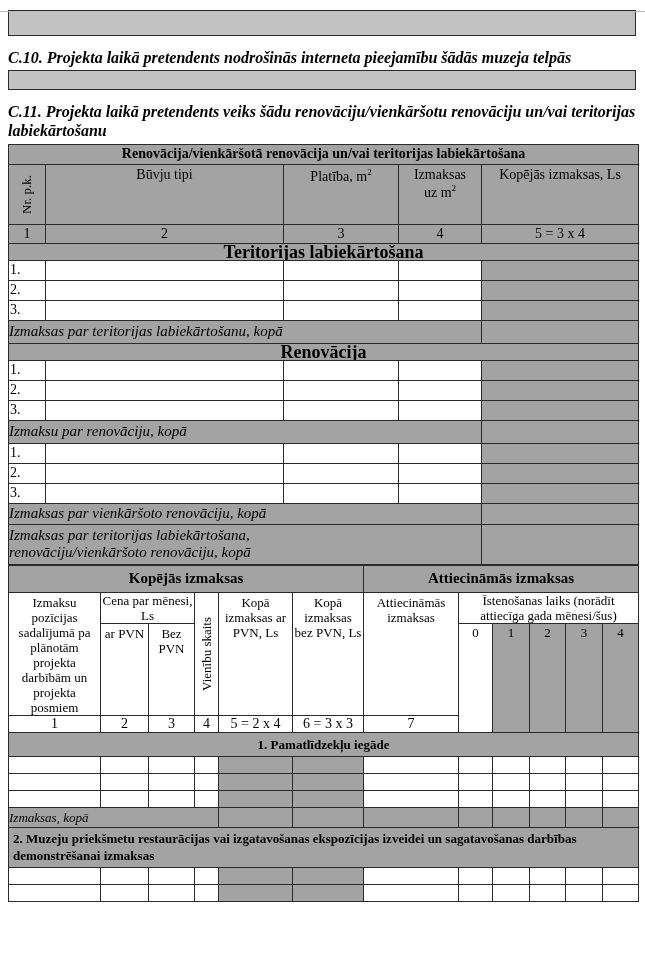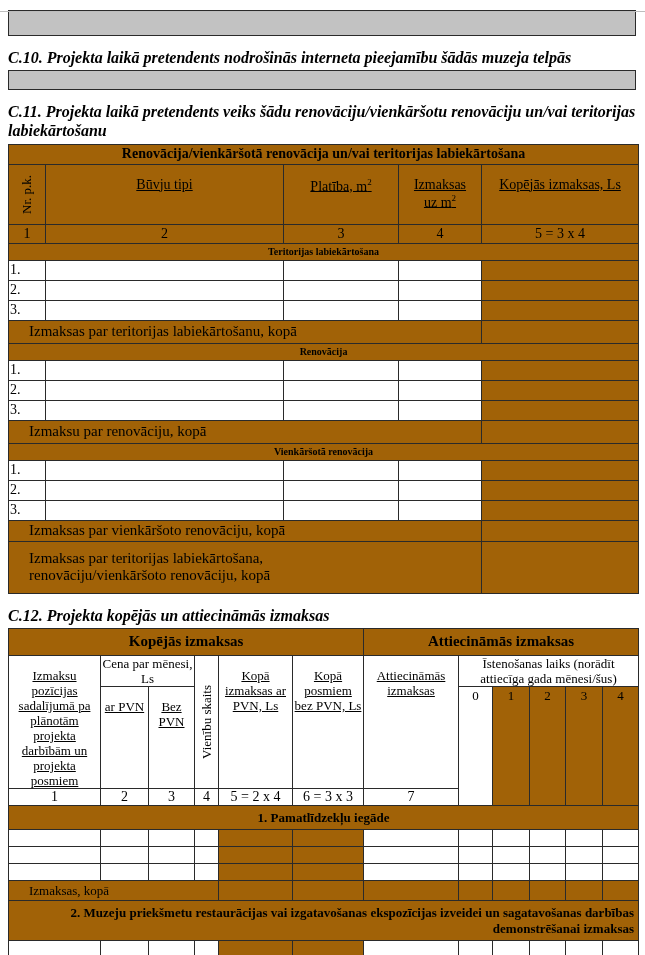--- a/index.html
+++ b/index.html
@@ -23,46 +23,46 @@
     font-size:16px; font-weight:bold; font-style:italic;
     line-height:1.2;
   }
 
   table { border-collapse:collapse; margin-left:8px; table-layout:fixed; width:630px; }
   td {
     border:1px solid #2a2a2a; padding:0 1px;
     font-size:14px; vertical-align:middle; overflow:hidden;
     box-sizing:border-box;
   }
-  .gray { background:#a16207;margin-left:36px; }
+  .gray { background:#a3a3a3;margin-left:36px; }
   .ctr  { text-align:center; }
-  .top  { vertical-align:top; padding-top:12px;text-decoration:underline; }
+  .top  { vertical-align:top; padding-top:2px; }
   .bold { font-weight:bold; }
   .blk  { display:block; }
   .hdr13 { font-size:13px; line-height:1.16; }
 
   .title-band { height:20px; font-weight:bold; text-align:center; font-size:14px; }
-  .sec-band   { height:17px; font-weight:bold; text-align:center; font-size:10px; line-height:16px; }
+  .sec-band   { height:17px; font-weight:bold; text-align:center; font-size:18px; line-height:16px; }
   .num-row td { height:19px; text-align:center; }
   .drow td    { height:20px; }
-  .total-cell { font-size:15px; padding-left:20px; }
+  .total-cell { font-style:italic; font-size:15px; padding-left:0; }
 
   .vert {
     writing-mode:vertical-rl; transform:rotate(180deg);
     margin:0 auto; white-space:nowrap; font-size:13px;
   }
 
   
   #c12 td { font-size:13px; }
   #c12 .band td { height:27px; font-size:15px; }
   .c12-drow td { height:17px; }
   #c12 .num-row td { height:17px; font-size:14px; }
   .month-cell { vertical-align:top; text-align:center; padding-top:1px; font-size:13px; }
   .sec1-cell { height:24px; font-weight:bold; text-align:center; font-size:15px; }
-  .sec2-cell { height:40px; font-weight:bold; font-size:15px; padding:1px 4px; line-height:1.25;text-align:right; }
+  .sec2-cell { height:40px; font-weight:bold; font-size:15px; padding:1px 4px; line-height:1.25; }
   .kopa-total { height:20px; }
   sup { font-size:9px; }
 </style>
 </head>
 <body>
 
 <div class="sheet">
   <div class="topline"></div>
 
   <div class="graybar" id="bar1"></div>
@@ -156,23 +156,20 @@
       <td></td>
           <td></td>
           <td></td>
       <td class="gray"></td>
     </tr>
     <tr style="height:23px">
       <td colspan="4" class="gray total-cell">Izmaksu par renovāciju, kopā</td>
       <td class="gray"></td>
     </tr>
 
-    <tr>
-      <td colspan="5" class="gray sec-band">Vienkāršotā renovācija</td>
-    </tr>
     <tr class="drow">
       <td>1.</td>
       <td></td>
           <td></td>
           <td></td>
       <td class="gray"></td>
     </tr>
     <tr class="drow">
       <td>2.</td>
       <td></td>
@@ -185,31 +182,30 @@
       <td></td>
           <td></td>
           <td></td>
       <td class="gray"></td>
     </tr>
     <tr style="height:21px">
       <td colspan="4" class="gray total-cell">Izmaksas par vienkāršoto renovāciju, kopā</td>
       <td class="gray"></td>
     </tr>
 
-    <tr style="height:52px">
+    <tr style="height:40px">
       <td colspan="4" class="gray total-cell">
         <span class="blk">Izmaksas par teritorijas labiekārtošana,</span>
         <span class="blk">renovāciju/vienkāršoto renovāciju, kopā</span>
       </td>
       <td class="gray"></td>
     </tr>
   </tbody>
     </table>
 
-  <div class="heading">C.12. Projekta kopējās un attiecināmās izmaksas</div>
 
   <table id="c12">
     <colgroup>
       <col style="width:92px">
         <col style="width:48px">
         <col style="width:46px">
         <col style="width:24px">
       <col style="width:74px">
         <col style="width:71px">
         <col style="width:95px">
@@ -224,21 +220,21 @@
       <td colspan="6" class="gray bold ctr">Kopējās izmaksas</td>
       <td colspan="6" class="gray bold ctr">Attiecināmās izmaksas</td>
     </tr>
     <tr style="height:29px">
       <td rowspan="2" class="ctr top hdr13">Izmaksu pozīcijas sadalījumā pa plānotām projekta darbībām un projekta posmiem</td>
       <td colspan="2" class="ctr hdr13">Cena par mēnesi, Ls</td>
       <td rowspan="2" class="ctr">
             <div class="vert">Vienību skaits</div>
           </td>
       <td rowspan="2" class="ctr top hdr13">Kopā izmaksas ar PVN, Ls</td>
-      <td rowspan="2" class="ctr top hdr13">Kopā posmiem bez PVN, Ls</td>
+      <td rowspan="2" class="ctr top hdr13">Kopā izmaksas bez PVN, Ls</td>
       <td rowspan="2" class="ctr top hdr13">Attiecināmās izmaksas</td>
       <td colspan="5" class="ctr hdr13">Īstenošanas laiks (norādīt attiecīga gada mēnesi/šus)</td>
     </tr>
     <tr style="height:86px">
       <td class="ctr top hdr13">ar PVN</td>
       <td class="ctr top hdr13">Bez PVN</td>
       <td rowspan="2" class="month-cell">0</td>
       <td rowspan="2" class="month-cell gray">1</td>
       <td rowspan="2" class="month-cell gray">2</td>
       <td rowspan="2" class="month-cell gray">3</td>

